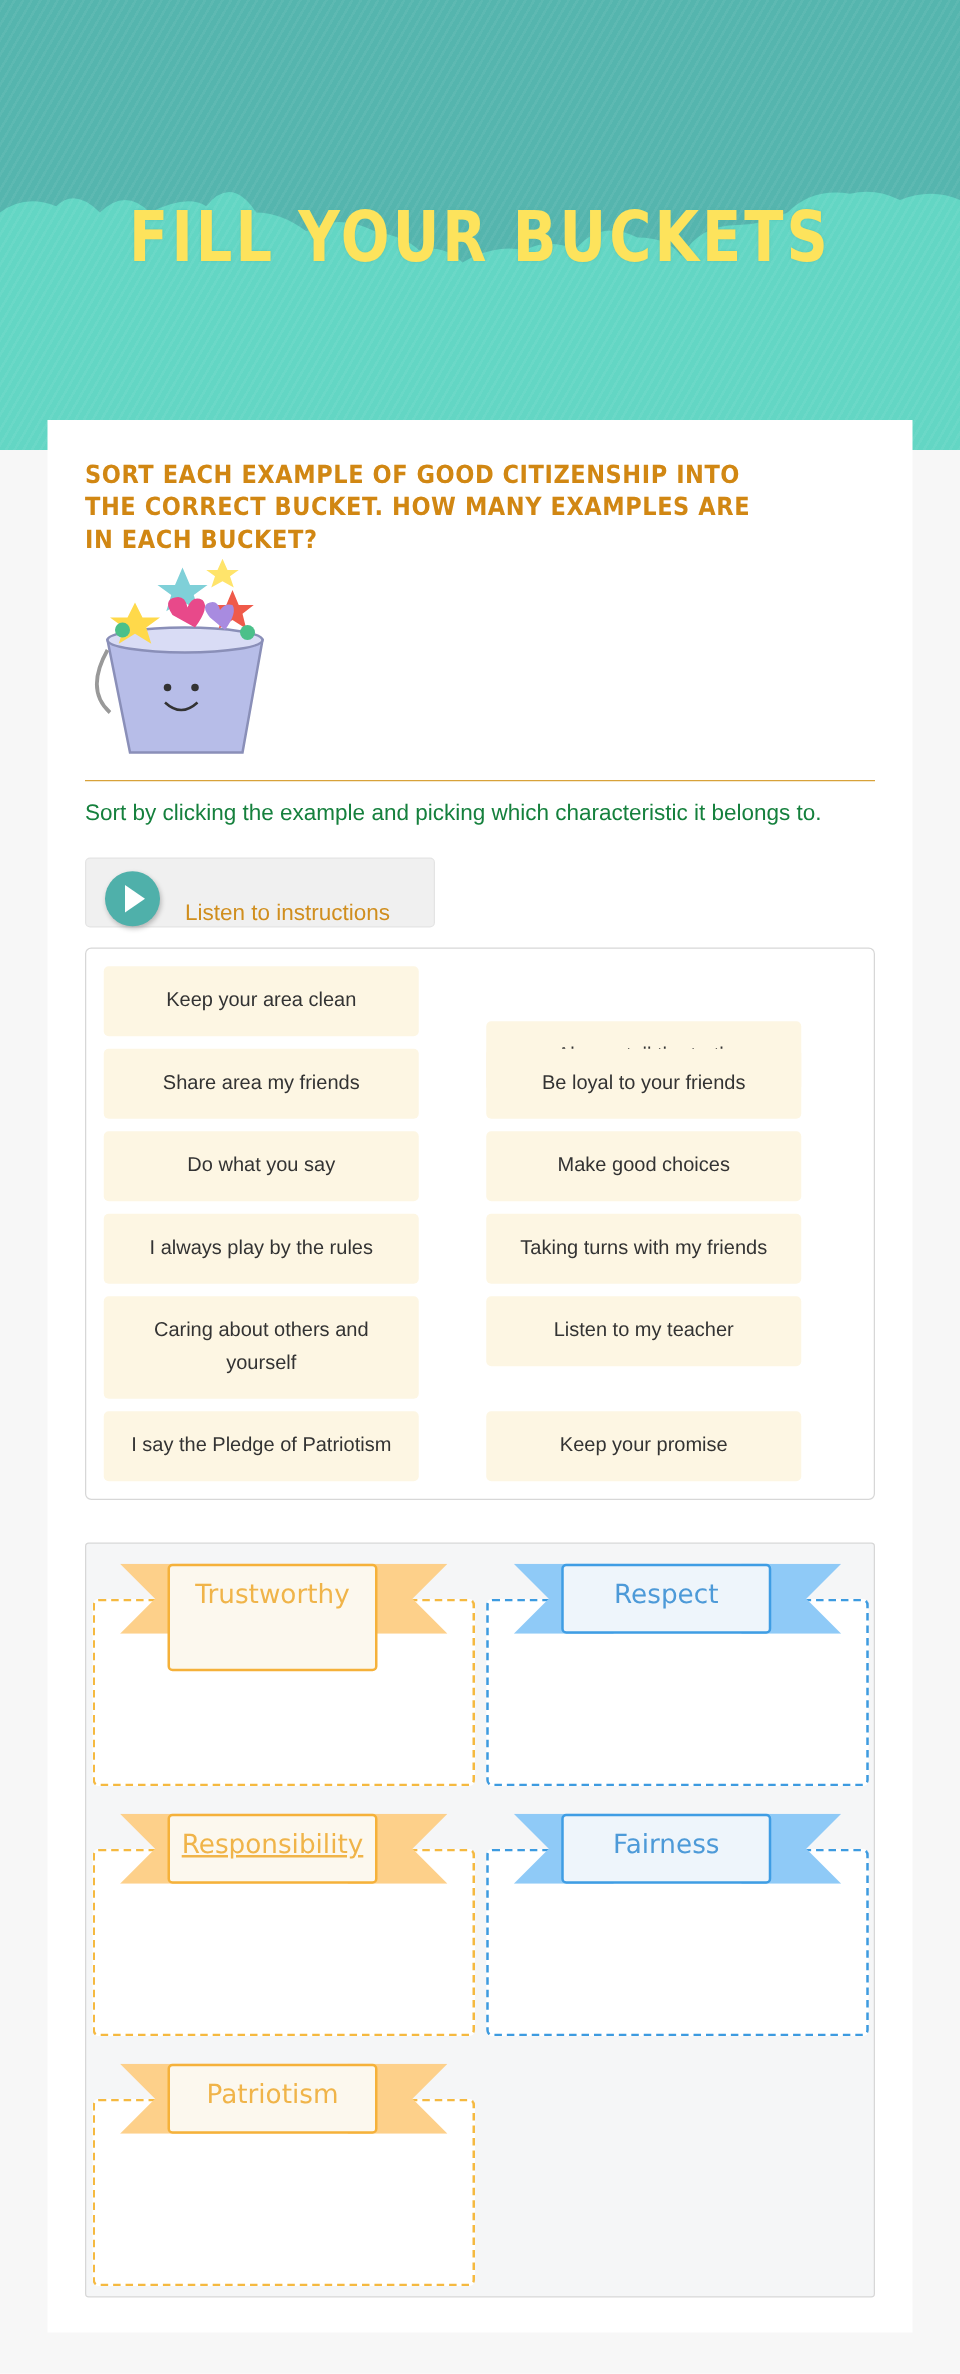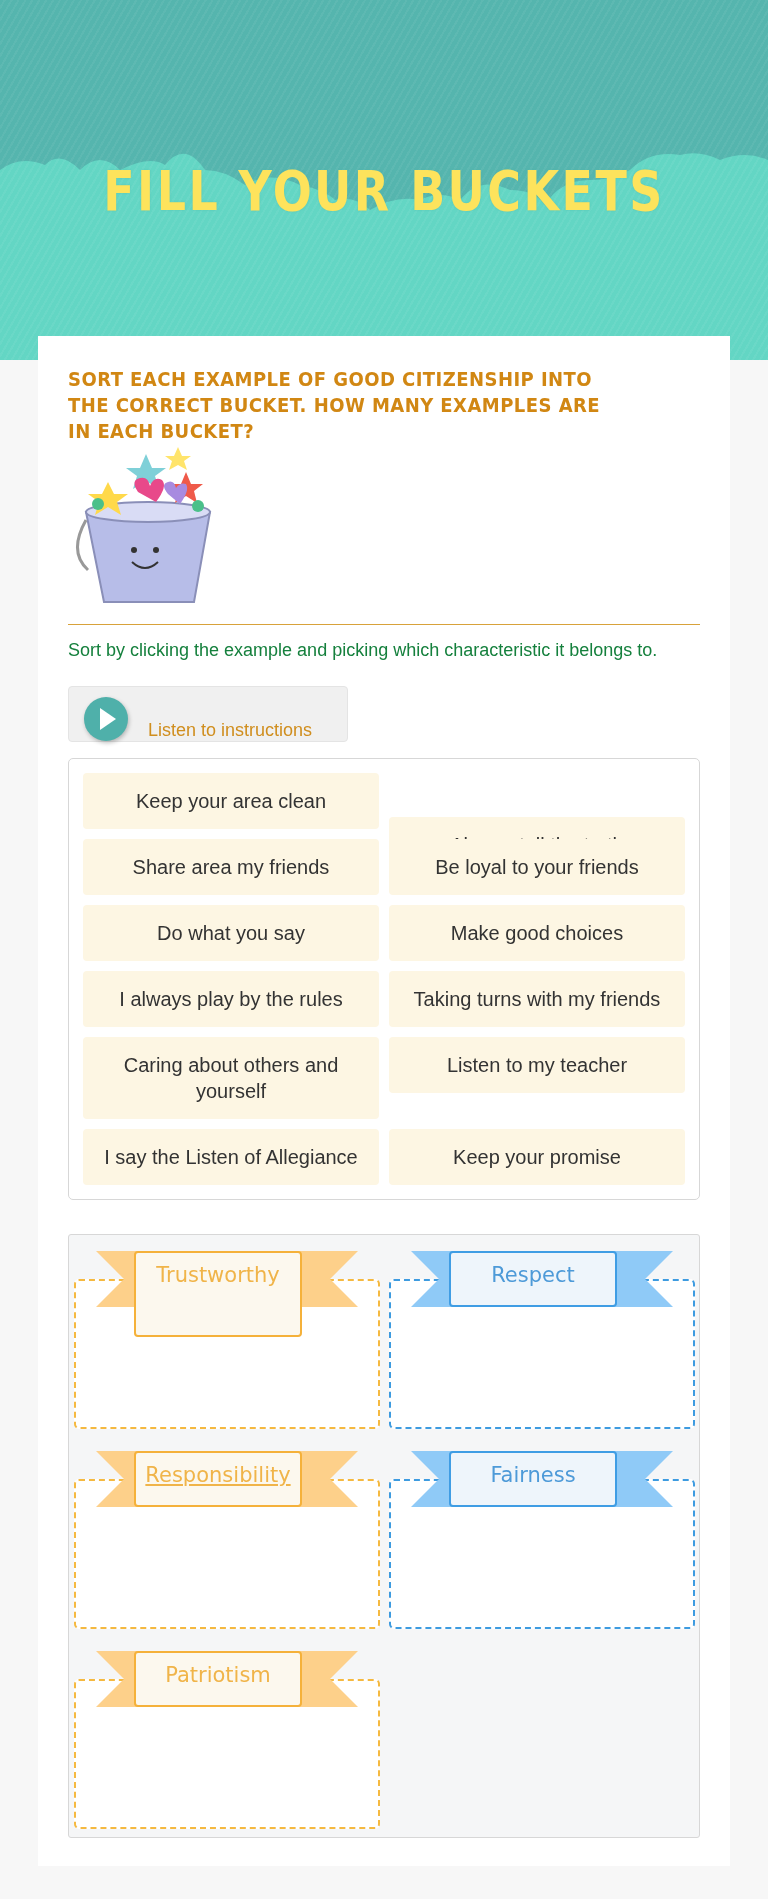--- a/index.html
+++ b/index.html
@@ -55,22 +55,22 @@
     margin-left: 15px; display: flex; align-items: center; justify-content: center;
     box-shadow: 1px 2px 4px rgba(0,0,0,0.25);
   }
   .play-tri { width: 0; height: 0; border-left: 16px solid #fff; border-top: 11px solid transparent; border-bottom: 11px solid transparent; margin-left: 4px; }
   .listen-label { margin-left: 20px; font-size: 18px; color: #d08e1e; }
   .items-box {
     position: absolute; left: 30px; top: 422px; width: 632px; height: 442px;
     border: 1px solid #d7d7d7; border-radius: 5px; background: #fff;
   }
   .item {
-    position: absolute; width: 296px; background: #fdf6e3; border-radius: 4px;
-    font-size: 20px; color: #333; text-align: center; line-height: 26px;
+    position: absolute; width: 252px; background: #fdf6e3; border-radius: 4px;
+    font-size: 16px; color: #333; text-align: center; line-height: 26px;
     display: flex; align-items: center; justify-content: center; padding: 0 20px;
     cursor: pointer;
   }
   .buckets-box {
     position: absolute; left: 30px; top: 898px; width: 632px; height: 604px;
     border: 1px solid #d7d7d7; border-radius: 3px; background: #f5f6f7;
   }
   .bucket { position: absolute; width: 306px; height: 188px; }
   .drop-zone {
     position: absolute; left: 0; top: 36px; width: 306px; height: 150px;
@@ -132,21 +132,21 @@
     <div class="item" style="left:14px;top:14px;height:56px;">Keep your area clean</div>
     <div class="item" style="left:320px;top:14px;height:56px;margin-top:44px;">Always tell the truth</div>
     <div class="item" style="left:14px;top:80px;height:56px;">Share area my friends</div>
     <div class="item" style="left:320px;top:80px;height:56px;">Be loyal to your friends</div>
     <div class="item" style="left:14px;top:146px;height:56px;">Do what you say</div>
     <div class="item" style="left:320px;top:146px;height:56px;">Make good choices</div>
     <div class="item" style="left:14px;top:212px;height:56px;">I always play by the rules</div>
     <div class="item" style="left:320px;top:212px;height:56px;">Taking turns with my friends</div>
     <div class="item" style="left:14px;top:278px;height:82px;">Caring about others and yourself</div>
     <div class="item" style="left:320px;top:278px;height:56px;">Listen to my teacher</div>
-    <div class="item" style="left:14px;top:370px;height:56px;">I say the Listen of Allegiance</div>
+    <div class="item" style="left:14px;top:370px;height:56px;">I say the Pledge of Patriotism</div>
     <div class="item" style="left:320px;top:370px;height:56px;">Keep your promise</div>
   </div>
 
   <div class="buckets-box">
 
     <div class="bucket orange" style="left:5px;top:8px;">
       <div class="drop-zone"></div>
       <svg class="ribbon-tail" style="left:22px;" viewBox="0 0 80 56">
           <polygon points="0,0 80,0 80,56 0,56 28,28" fill="#fdd08a"></polygon>
         </svg>

